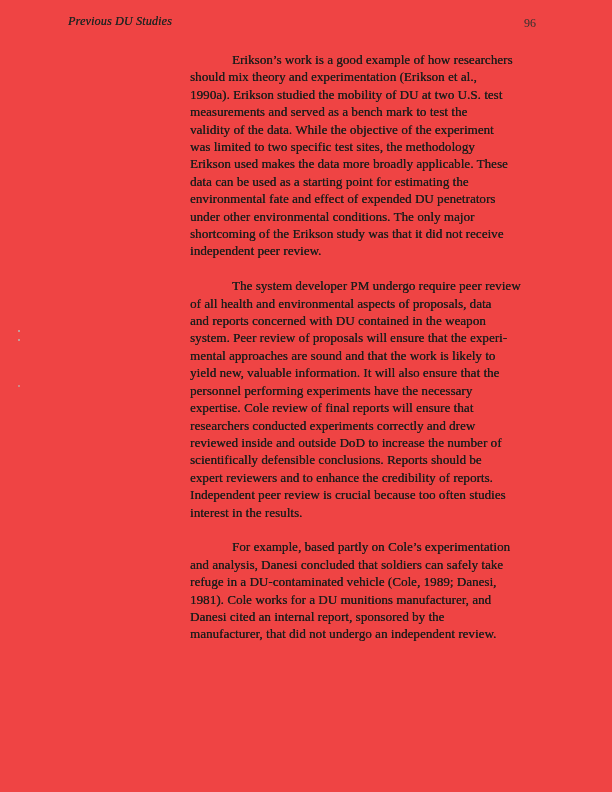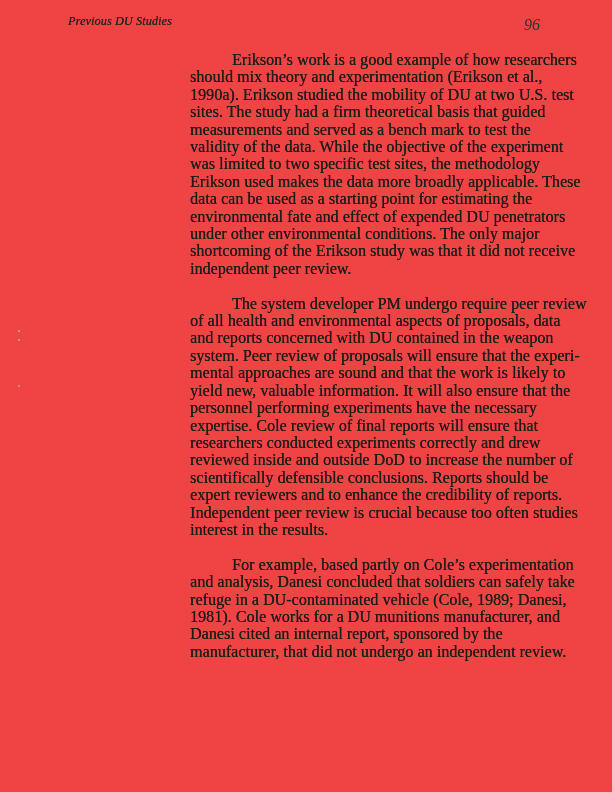--- a/index.html
+++ b/index.html
@@ -23,36 +23,35 @@
     font-style: italic;
     font-size: 12px;
     letter-spacing: 0.2px;
     color: #262522;
     text-shadow: 0.2px 0 0 currentColor;
   }
   .page-number {
     position: absolute;
     top: 16px;
     left: 524px;
-    font-style: italic;
-    font-size: 16px;
+    font-size: 12px;
     color: #33322f;
   }
   .body-text {
     position: absolute;
     top: 51px;
     left: 190px;
     width: 356px;
   }
   .paragraph {
     margin: 0 0 17.4px 0;
   }
   .paragraph:last-child { margin-bottom: 12px; }
   .line {
-    font-size: 16px;
+    font-size: 13px;
     line-height: 17.4px;
     white-space: pre;
     letter-spacing: 0.05px;
     text-shadow: 0.25px 0 0 currentColor;
   }
   .line.first {
     padding-left: 42px;
   }
   .speck {
     position: absolute;
@@ -68,21 +67,20 @@
 
 <div class="page">
   <div class="running-head">Previous DU Studies</div>
   <div class="page-number">96</div>
 
   <div class="body-text">
       <div class="paragraph">
         <div class="line first">Erikson’s work is a good example of how researchers</div>
         <div class="line">should mix theory and experimentation (Erikson et al.,</div>
         <div class="line">1990a). Erikson studied the mobility of DU at two U.S. test</div>
-        <div class="line">sites. The study had a firm theoretical basis that guided</div>
         <div class="line">measurements and served as a bench mark to test the</div>
         <div class="line">validity of the data. While the objective of the experiment</div>
         <div class="line">was limited to two specific test sites, the methodology</div>
         <div class="line">Erikson used makes the data more broadly applicable. These</div>
         <div class="line">data can be used as a starting point for estimating the</div>
         <div class="line">environmental fate and effect of expended DU penetrators</div>
         <div class="line">under other environmental conditions. The only major</div>
         <div class="line">shortcoming of the Erikson study was that it did not receive</div>
         <div class="line">independent peer review.</div>
       </div>

